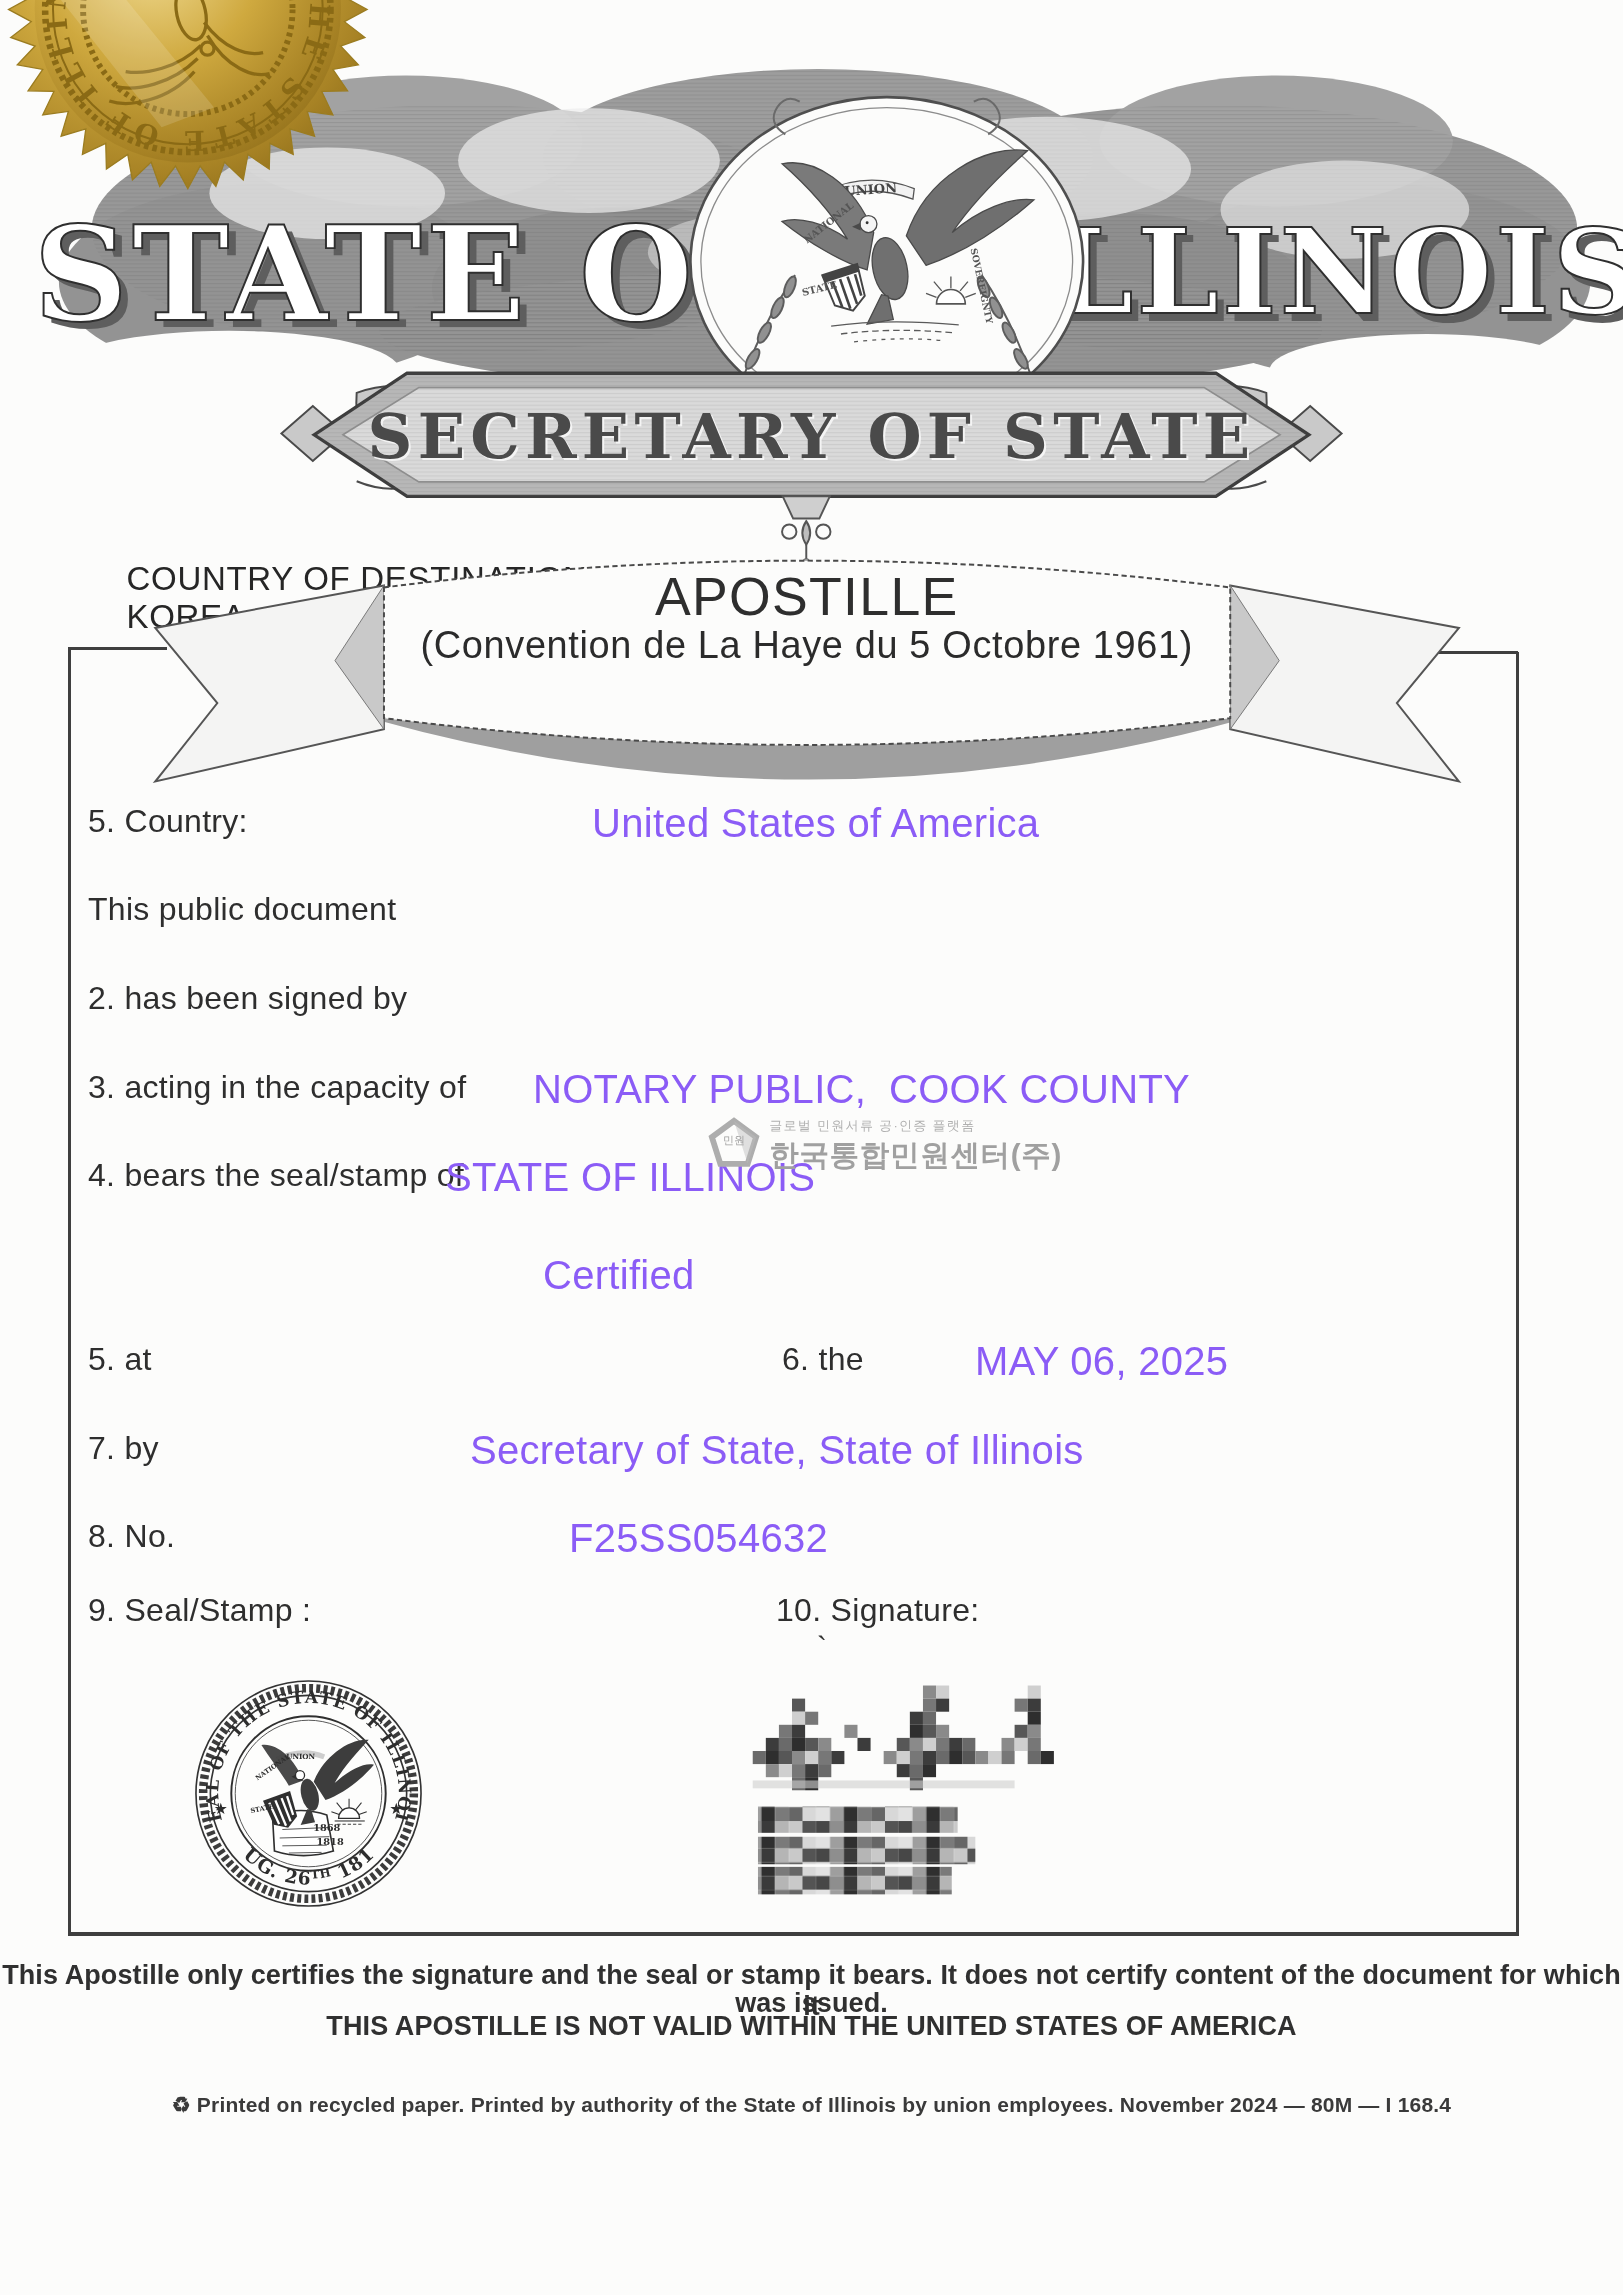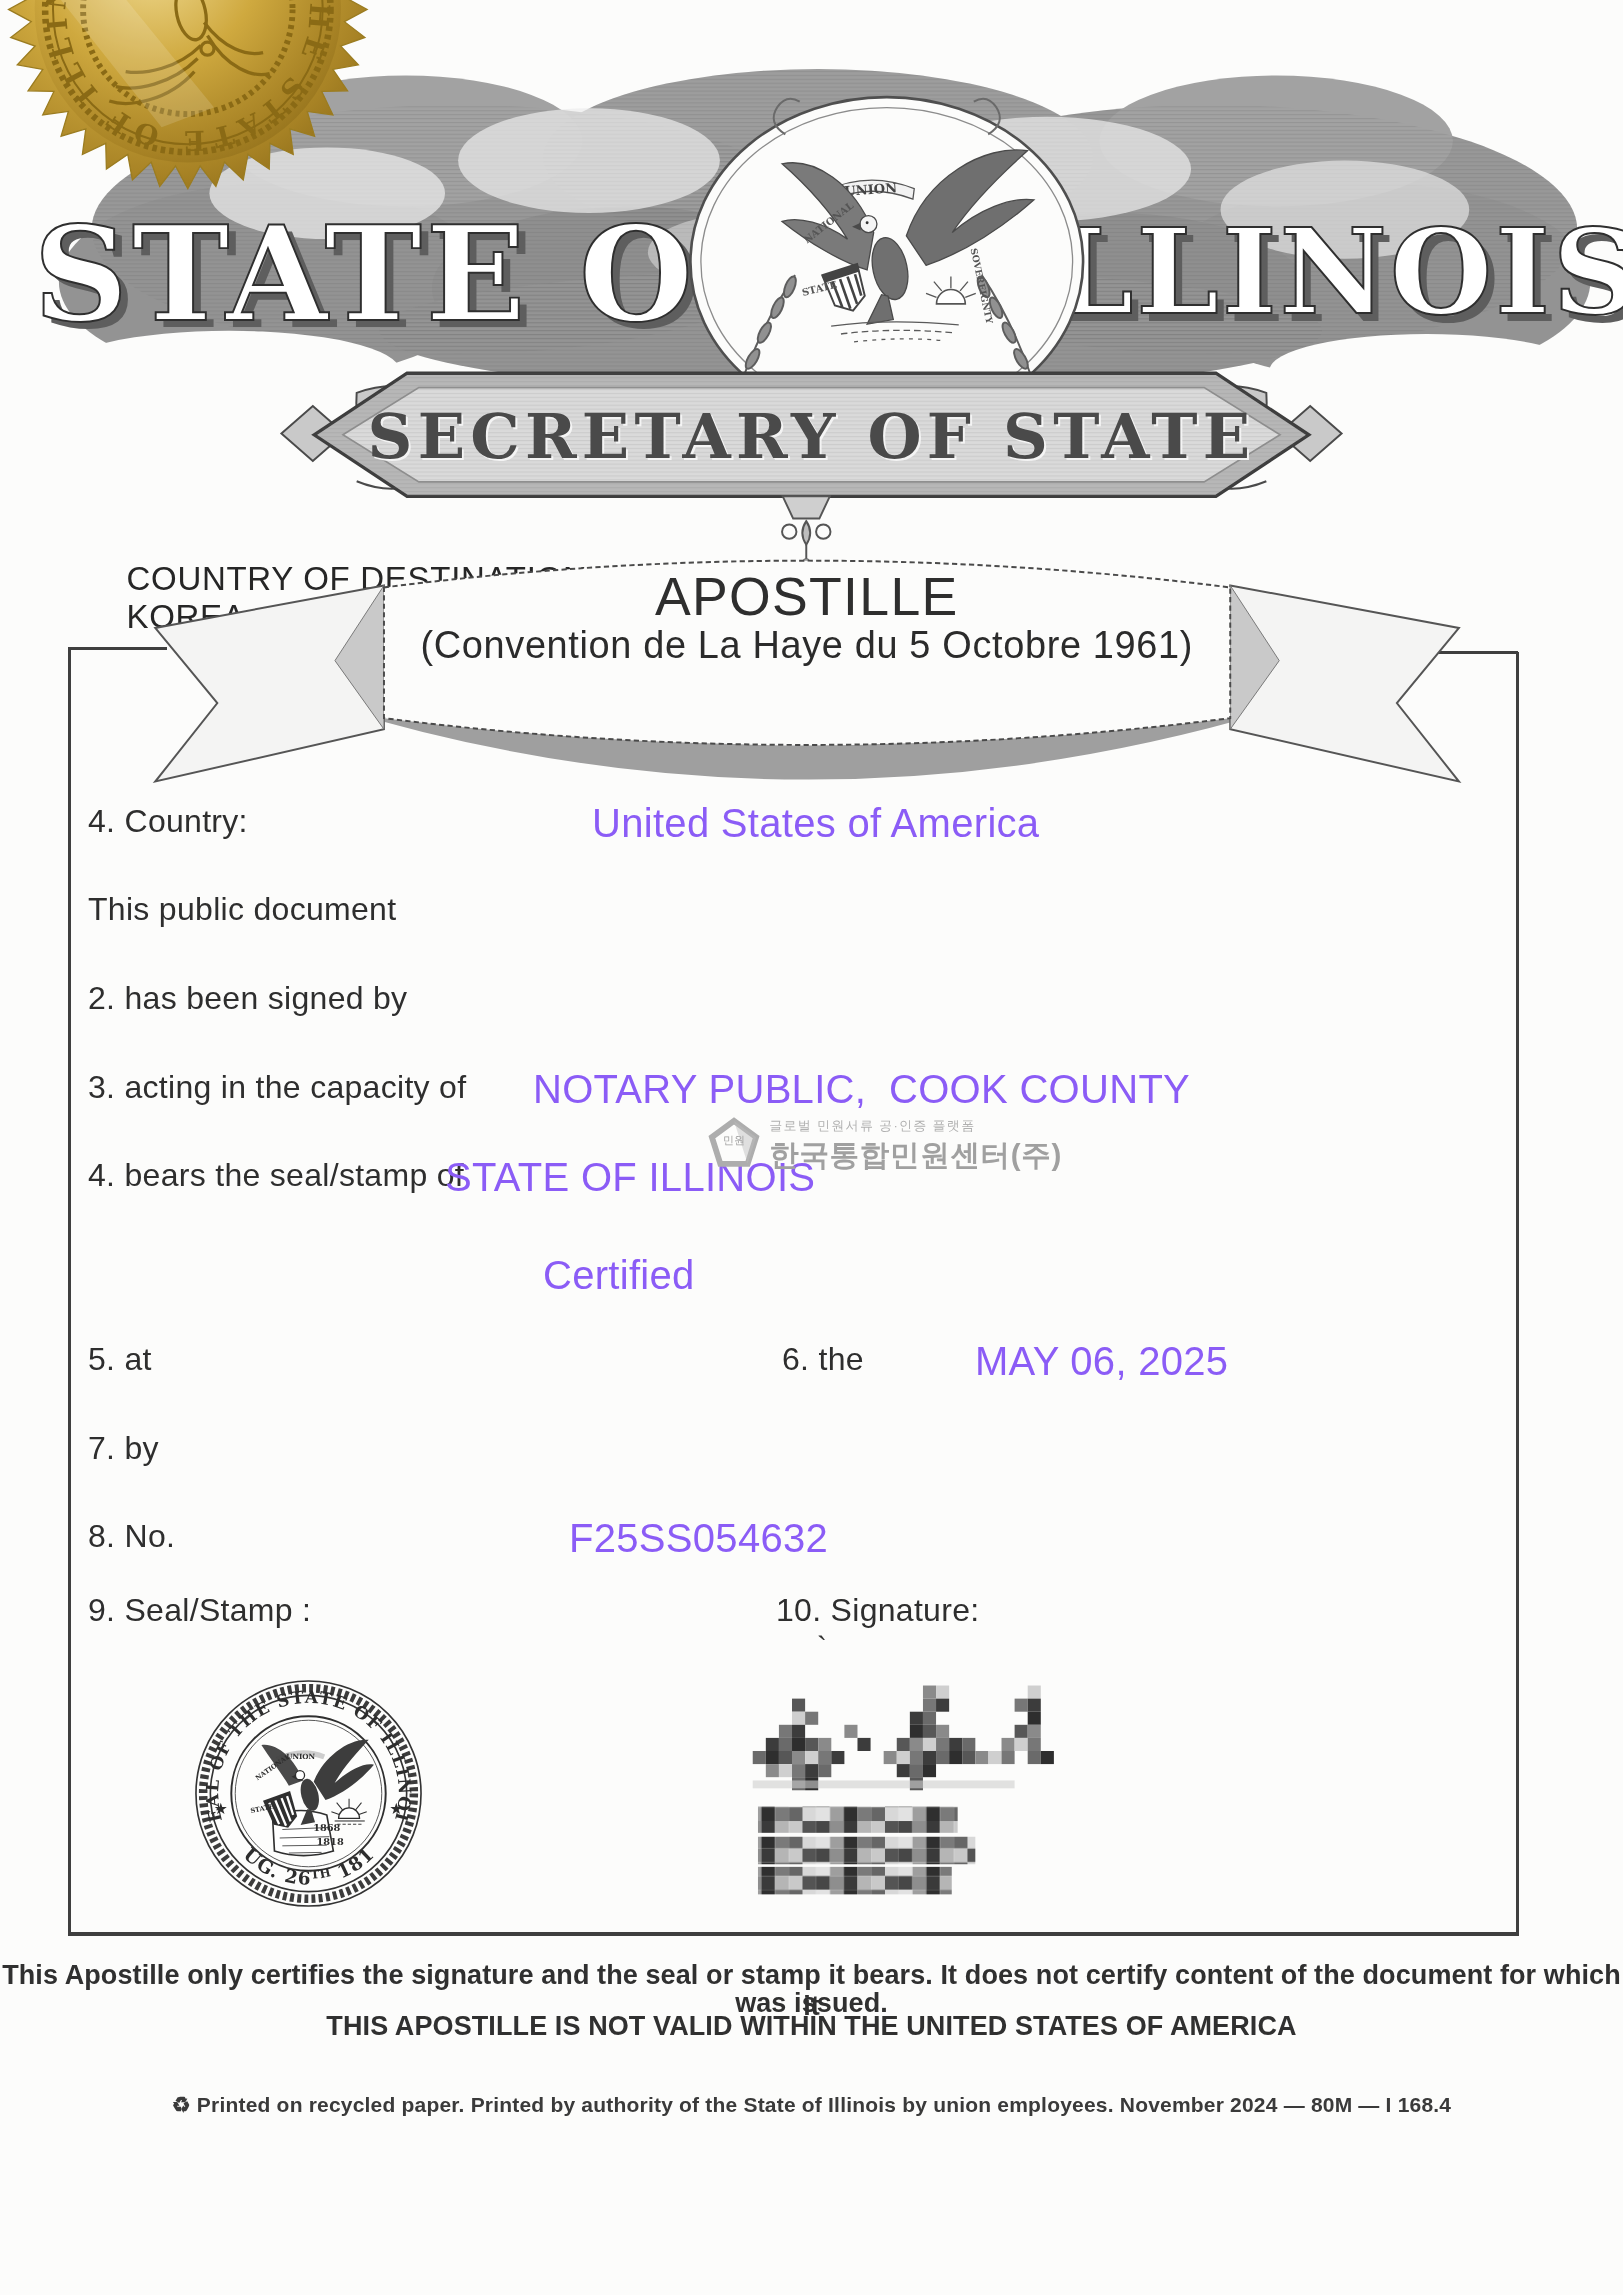--- a/index.html
+++ b/index.html
@@ -208,21 +208,21 @@
     <path d="M 330,200 Q 1052,420 1780,200 L 1780,252 Q 1052,472 330,252 Z" fill="#9f9f9f"></path>
     <polygon points="405,65 55,130 150,245 55,365 405,285" fill="#f4f4f3" stroke="#555" stroke-width="3"></polygon>
     <polygon points="405,65 405,285 330,180" fill="#c9c9c9" stroke="#777" stroke-width="1.5"></polygon>
     <polygon points="1700,65 2050,130 1955,245 2050,365 1700,285" fill="#f4f4f3" stroke="#555" stroke-width="3"></polygon>
     <polygon points="1700,65 1700,285 1775,180" fill="#c9c9c9" stroke="#777" stroke-width="1.5"></polygon>
     <path d="M 405,68 Q 1052,-14 1700,68 L 1700,268 Q 1052,350 405,268 Z" fill="#fcfcfb" stroke="#4a4a4a" stroke-width="3" stroke-dasharray="8 5"></path>
     <text x="1052" y="110" text-anchor="middle" font-size="82" letter-spacing="2" fill="#2e2e2e">APOSTILLE</text>
     <text x="1052" y="176" text-anchor="middle" font-size="58" letter-spacing="1" fill="#2b2b2b">(Convention de La Haye du 5 Octobre 1961)</text>
   </svg>
 
-  <div class="abs lbl" style="left:88px;top:803px;">4. Country:</div>
+  <div class="abs lbl" style="left:88px;top:803px;">5. Country:</div>
   <div class="abs val" style="left:592px;top:801px;">United States of America</div>
 
   <div class="abs lbl" style="left:88px;top:891px;">This public document</div>
 
   <div class="abs lbl" style="left:88px;top:980px;">2. has been signed by</div>
 
   <div class="abs lbl" style="left:88px;top:1069px;">3. acting in the capacity of</div>
   <div class="abs val" style="left:533px;top:1067px;">NOTARY PUBLIC,  COOK COUNTY</div>
 
   <div class="abs lbl" style="left:88px;top:1157px;">4. bears the seal/stamp of</div>
@@ -240,20 +240,21 @@
     </div>
   </div>
 
   <div class="abs val" style="left:543px;top:1253px;">Certified</div>
 
   <div class="abs lbl" style="left:88px;top:1341px;">5. at</div>
   <div class="abs lbl" style="left:782px;top:1341px;">6. the</div>
   <div class="abs val" style="left:975px;top:1339px;">MAY 06, 2025</div>
 
   <div class="abs lbl" style="left:88px;top:1430px;">7. by</div>
+  <div class="abs val" style="left:470px;top:1428px;">Secretary of State, State of Illinois</div>
 
   <div class="abs lbl" style="left:88px;top:1518px;">8. No.</div>
   <div class="abs val" style="left:569px;top:1516px;">F25SS054632</div>
 
   <div class="abs lbl" style="left:88px;top:1592px;">9. Seal/Stamp :</div>
   <div class="abs lbl" style="left:776px;top:1592px;">10. Signature:</div>
   <div class="abs stray" style="left:817px;top:1630px;">`</div>
 
   <svg class="abs" style="left:194px;top:1679px;" width="229" height="229" viewBox="-175 -175 350 350">
     <circle r="172" fill="#fdfdfc" stroke="#333" stroke-width="2.5"></circle>

